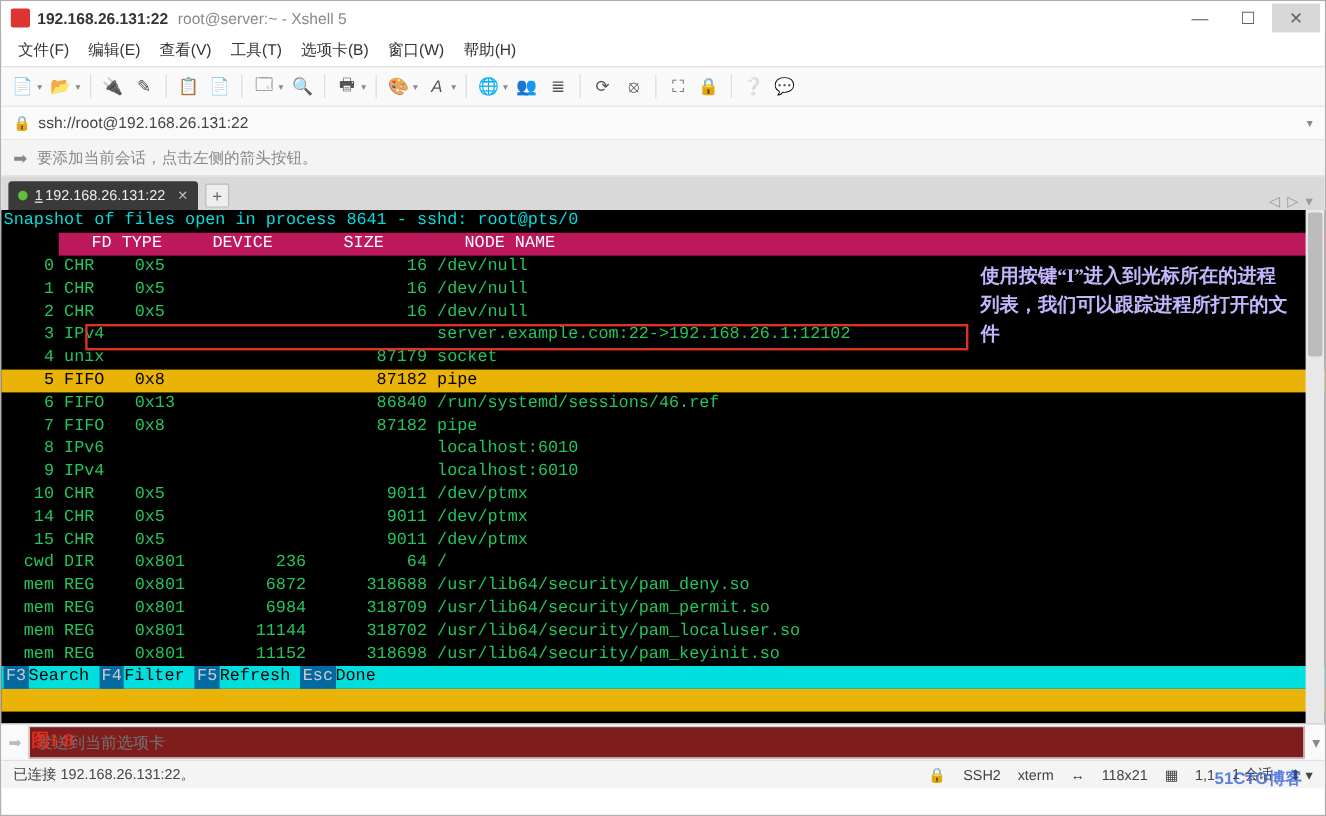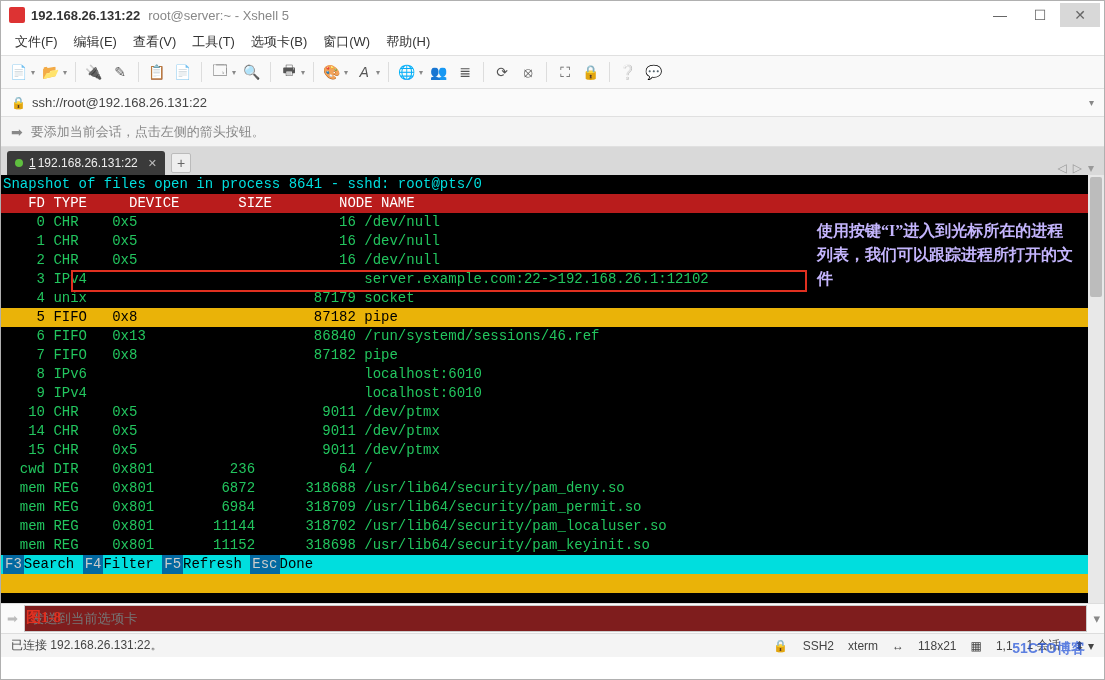--- a/index.html
+++ b/index.html
@@ -27,21 +27,21 @@
   .tabbar { display: flex; align-items: flex-end; height: 28px; background: #d9d9d9; padding: 0 6px; }
   .tab { display: flex; align-items: center; height: 24px; background: #3a3a3a; color: #eee; padding: 0 8px; border-radius: 3px 3px 0 0; margin-right: 4px; font-size: 12px; position: relative; }
   .tab .dot { width: 8px; height: 8px; background: #5fbf3f; border-radius: 50%; margin-right: 6px; }
   .tab .underline { text-decoration: underline; margin-right: 2px;}
   .tab .x { margin-left: 10px; color: #bbb; font-size: 11px; }
   .addtab { width: 20px; height: 20px; display: flex; align-items: center; justify-content: center; background: #eee; border: 1px solid #bbb; border-radius: 2px; color: #666; font-size: 14px; margin-left: 2px; margin-bottom: 2px;}
   .tabbar .tnav { margin-left: auto; display:flex; align-items:center; gap:6px; color:#999; font-size:12px; margin-right:4px;}
   .terminal { position: relative; background: #000; font-family: "Consolas","Courier New",monospace; font-size: 14px; line-height: 19px; color: #ccc; height: 428px; }
   .termline { white-space: pre; padding: 0 2px; }
   .snap { color: #00dede; }
-  .header { background: #b91c1c; color: #fff; }
+  .header { background: #be185d; color: #fff; margin-left: 48px; }
   .row { color: #22c55e; }
   .hlrow { background: #eab308; color: #000; }
   .redbox { position: absolute; border: 2px solid #e03020; pointer-events: none; }
   .annot { position: absolute; color: #c4b5fd; font-family: "Microsoft YaHei"; font-size: 16px; font-weight: bold; line-height: 24px; }
   .footbar { background: #00dede; color: #000; display:flex; }
   .footlbl { background: #0369a1; color: #ccc; padding: 0 2px;}
   .scroll { position: absolute; right: 0; top: 0; bottom: 0; width: 16px; background: #e8e8e8; }
   .scroll .thumb { position:absolute; left:2px; right:2px; top:2px; height:120px; background:#bcbcbc; border-radius:2px;}
   .sendbar { display: flex; align-items: center; height: 30px; border-top: 1px solid #ddd; padding: 0 4px; font-size: 13px; color: #888; background: #fafafa; position:relative;}
   .sendbar .inp { flex: 1; border: 1px solid #ccc; height: 27px; margin: 0 6px; padding: 0 6px; color: #aaa; background:#7f1d1d;}

